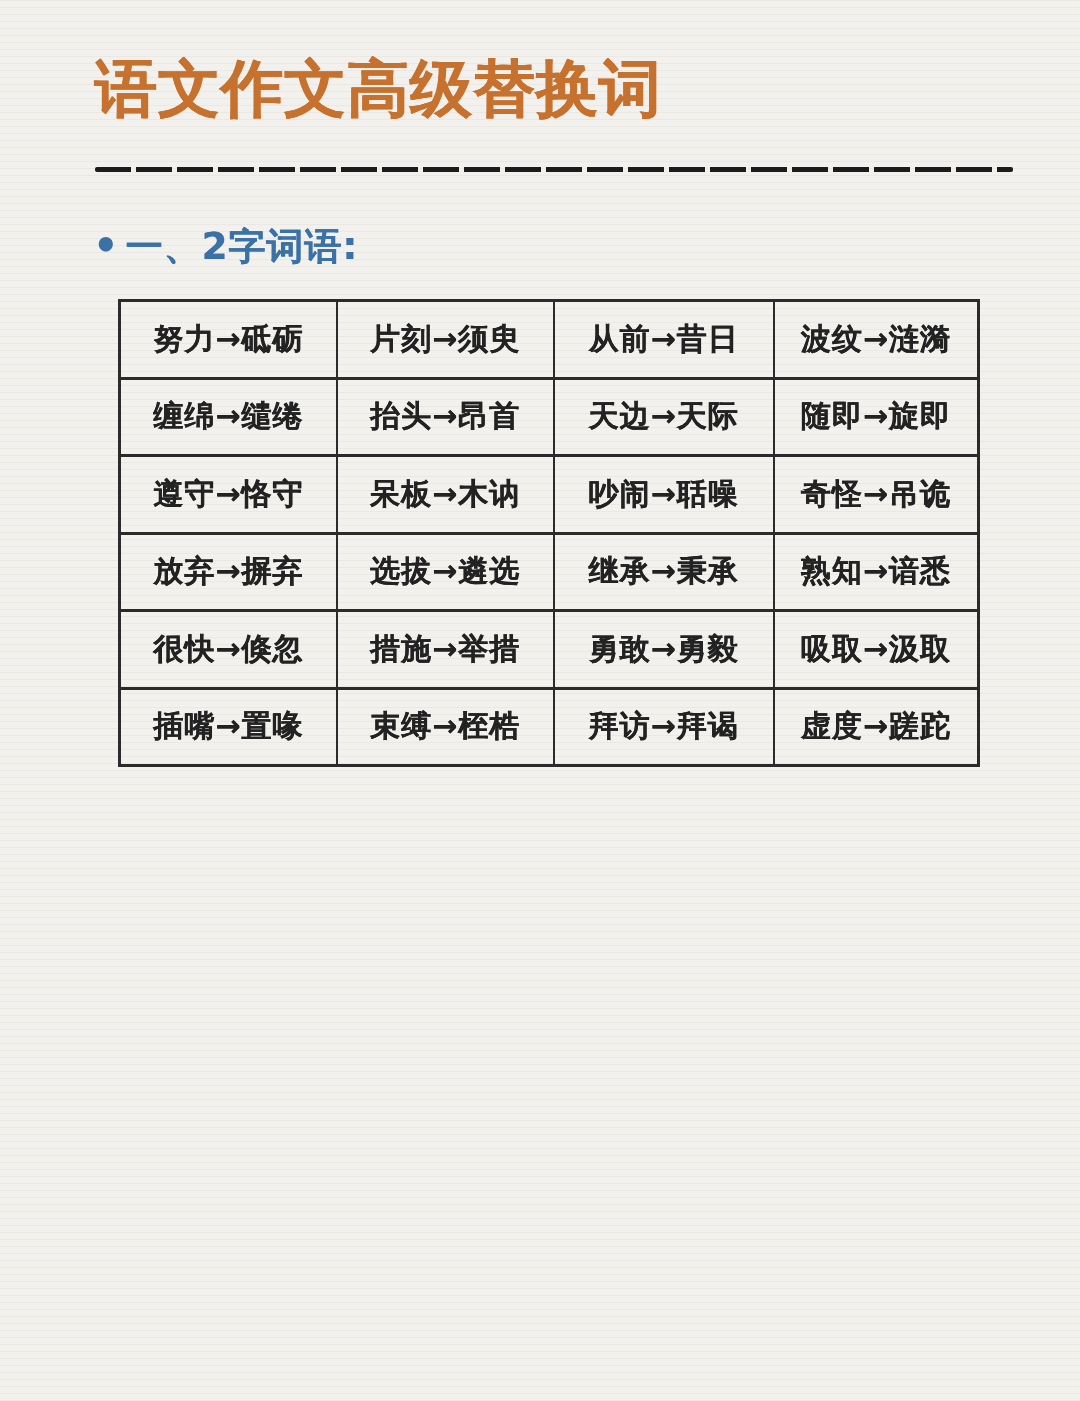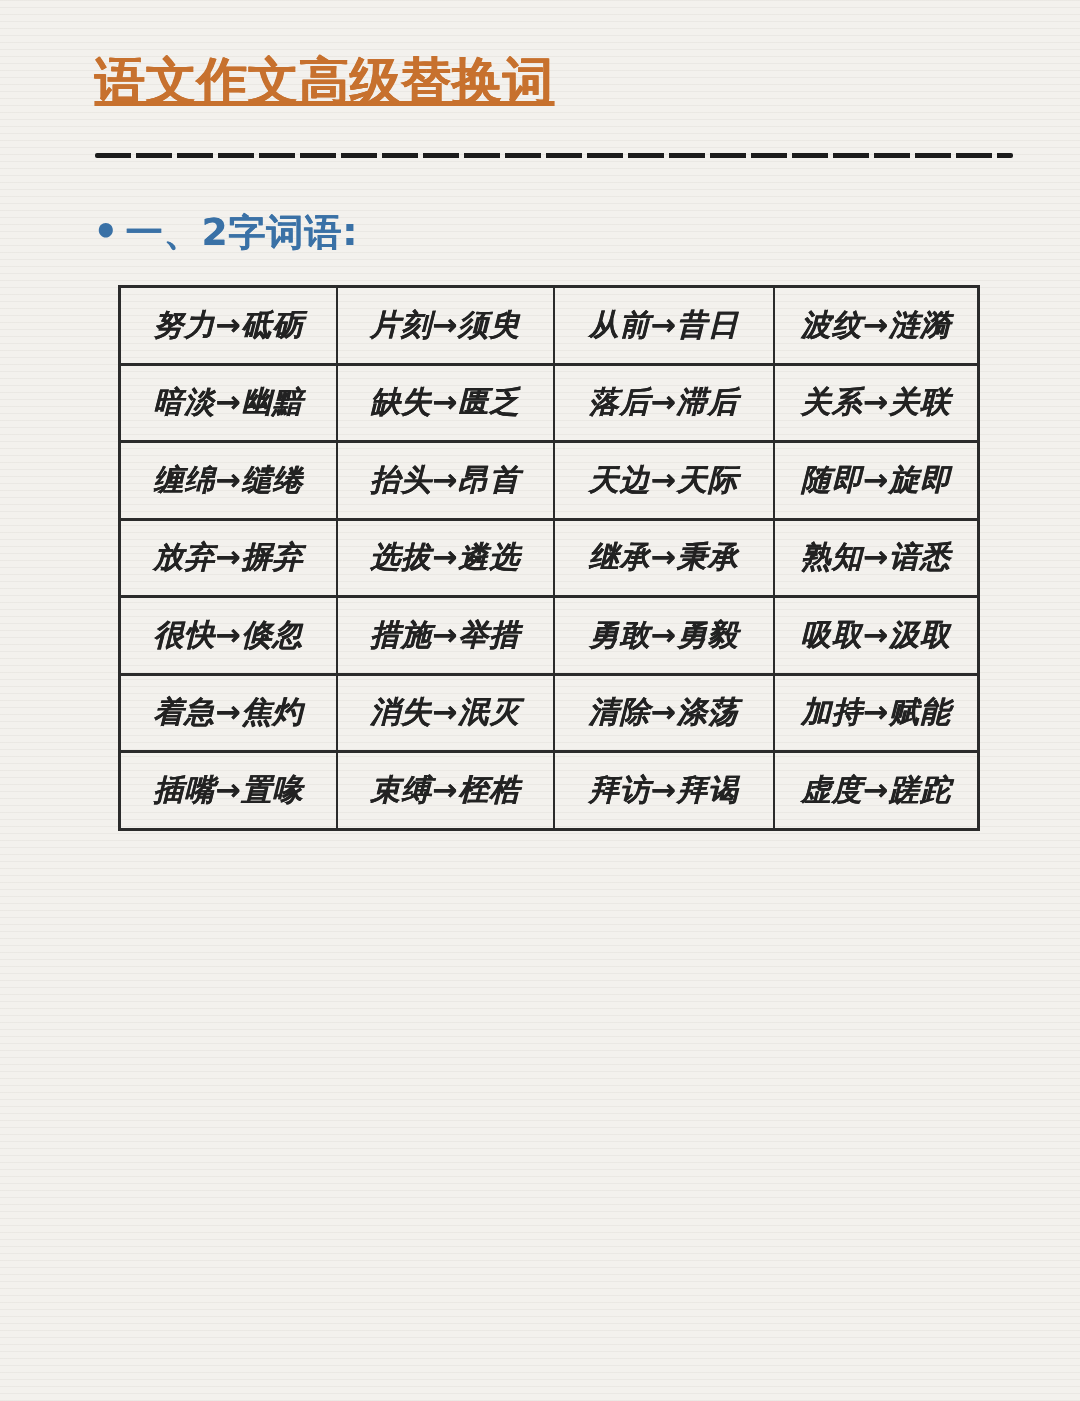--- a/index.html
+++ b/index.html
@@ -21,27 +21,26 @@
   body {
     background-color: var(--bg);
     background-image: repeating-linear-gradient(
       to bottom,
       var(--stripe) 0px, var(--stripe) 1px,
       transparent 1px, transparent 7px
     );
   }
   .page-title {
     margin: 52px 0 0 95px;
-    font-size: 50px;
+    font-size: 62px;
     line-height: 1.18;
     font-weight: 800;
     letter-spacing: 1px;
     color: var(--title-color);
     text-shadow: 0.6px 0 0 var(--title-color), -0.6px 0 0 var(--title-color);
-    text-decoration: underline;
   }
   .title-underline {
     margin: 42px 0 0 95px;
     width: 918px;
     height: 5px;
     background-image: repeating-linear-gradient(
       to right,
       var(--line-color) 0px, var(--line-color) 36px,
       transparent 36px, transparent 41px
     );
@@ -63,21 +62,20 @@
     transform: translateY(-2px);
   }
   .section-label {
     text-shadow: 0.5px 0 0 var(--section-color);
   }
   table.word-table {
     margin: 27px 0 0 118px;
     border-collapse: collapse;
     table-layout: fixed;
     width: 859px;
-    font-style: italic;
   }
   table.word-table col.c1 { width: 217px; }
   table.word-table col.c2 { width: 217px; }
   table.word-table col.c3 { width: 220px; }
   table.word-table col.c4 { width: 205px; }
   table.word-table td {
     height: 77.5px;
     border: 2px solid var(--border-color);
     border-top-width: 3px;
     border-bottom-width: 3px;
@@ -114,50 +112,44 @@
         <col class="c4">
     </colgroup>
     <tbody id="table-body">
         <tr>
           <td>努力→砥砺</td>
           <td>片刻→须臾</td>
           <td>从前→昔日</td>
           <td>波纹→涟漪</td>
         </tr>
         <tr>
-          <td>暗淡→幽黯</td>
-          <td>缺失→匮乏</td>
-          <td>落后→滞后</td>
-          <td>关系→关联</td>
-        </tr>
-        <tr>
           <td>缠绵→缱绻</td>
           <td>抬头→昂首</td>
           <td>天边→天际</td>
           <td>随即→旋即</td>
+        </tr>
+        <tr>
+          <td>遵守→恪守</td>
+          <td>呆板→木讷</td>
+          <td>吵闹→聒噪</td>
+          <td>奇怪→吊诡</td>
         </tr>
         <tr>
           <td>放弃→摒弃</td>
           <td>选拔→遴选</td>
           <td>继承→秉承</td>
           <td>熟知→谙悉</td>
         </tr>
         <tr>
           <td>很快→倏忽</td>
           <td>措施→举措</td>
           <td>勇敢→勇毅</td>
           <td>吸取→汲取</td>
         </tr>
         <tr>
-          <td>着急→焦灼</td>
-          <td>消失→泯灭</td>
-          <td>清除→涤荡</td>
-          <td>加持→赋能</td>
-        </tr>
-        <tr>
           <td>插嘴→置喙</td>
           <td>束缚→桎梏</td>
           <td>拜访→拜谒</td>
           <td>虚度→蹉跎</td>
         </tr>
       </tbody>
   </table>
 
 </div>
 

